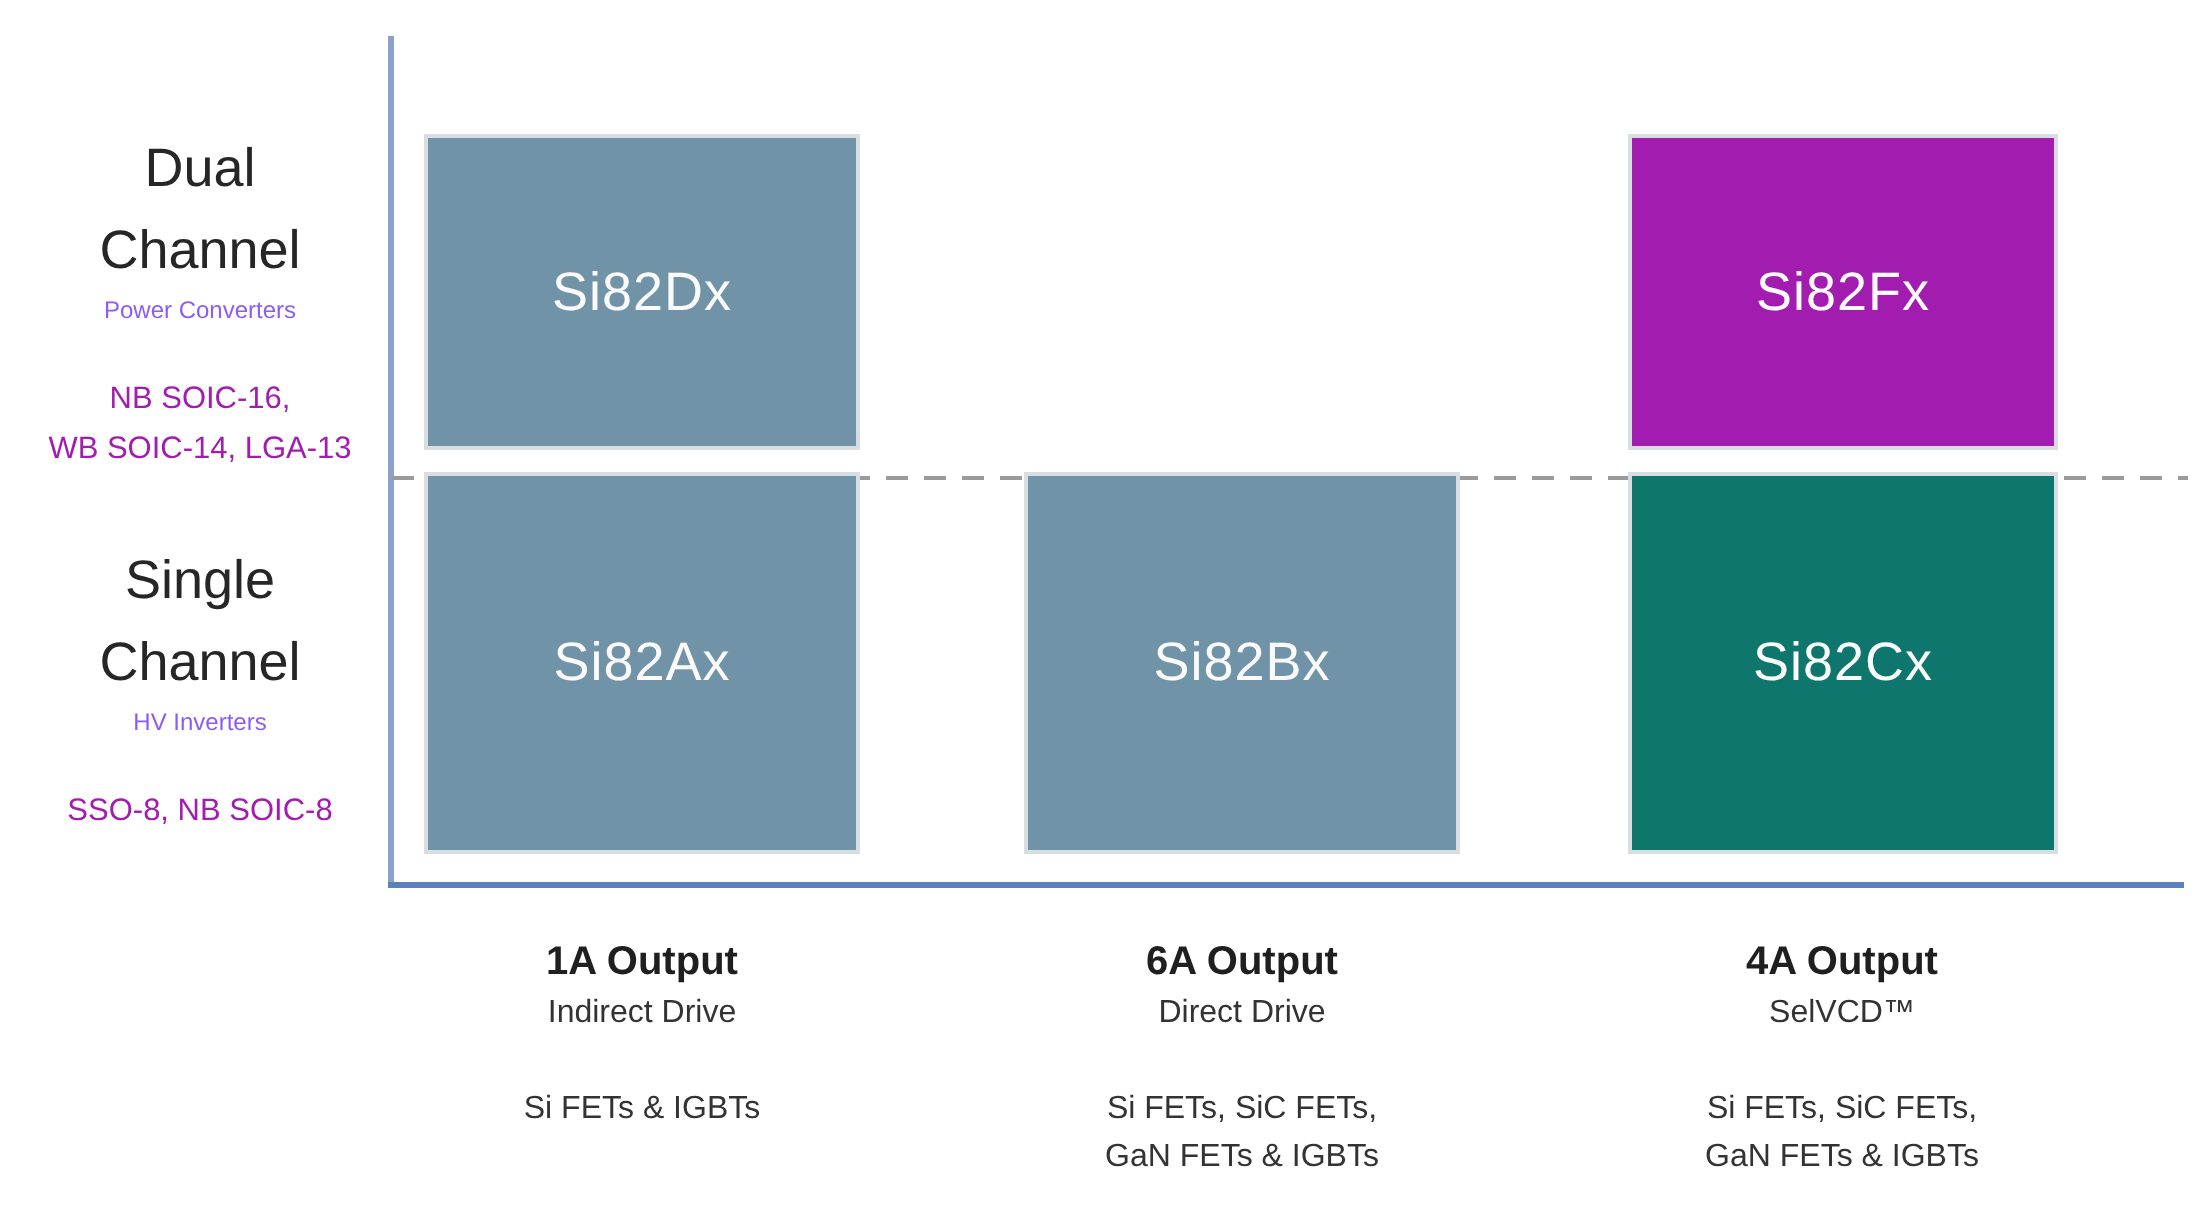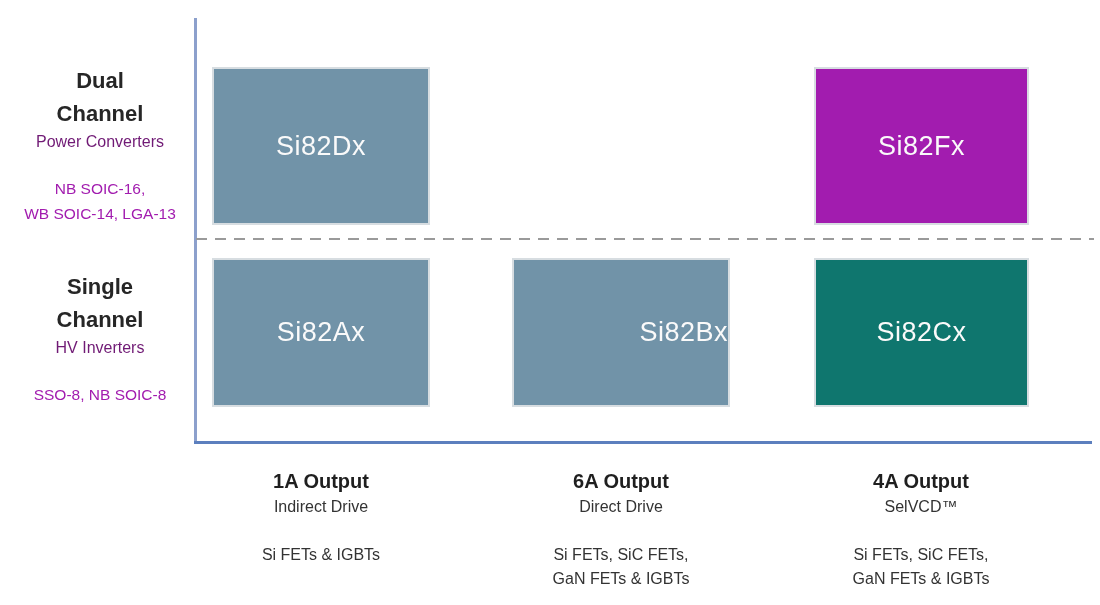--- a/index.html
+++ b/index.html
@@ -36,30 +36,30 @@
   }
 
   
   .row-label {
     position: absolute;
     left: 5px; width: 190px;
     text-align: center;
     color: #2e2e2e;
   }
   .row-label .rl-title {
-    font-size: 22px;
-    font-weight: bold;
+    font-size: 27px;
+    font-weight: normal;
     line-height: 1.5;
     white-space: pre-line;
     color: #262626;
   }
   .row-label .rl-subtitle {
-    font-size: 16px;
+    font-size: 12px;
     margin-top: 3px;
-    color: #701a75;
+    color: #8b5cf6;
   }
   .row-label .rl-packages {
     font-size: 15.5px;
     line-height: 1.6;
     margin-top: 26px;
     white-space: pre-line;
     color: #a21caf;
   }
   .row-label-dual { top: 64px; }
   .row-label-single { top: 270px; }
@@ -71,21 +71,21 @@
     align-items: center;
     justify-content: center;
     border: 2px solid #d7dde1;
   }
   .product-box .box-label {
     color: #fafafa;
     font-size: 27px;
     letter-spacing: 0.5px;
   }
   .r1 { top: 67px; height: 158px; }
-  .r2 { top: 258px; height: 149px; }
+  .r2 { top: 236px; height: 191px; }
   .c1 { left: 212px; width: 218px; }
   .c2 { left: 512px; width: 218px; }
   .c3 { left: 814px; width: 215px; }
 
   
   .col-label {
     position: absolute;
     top: 470px;
     width: 260px;
     text-align: center;
@@ -138,21 +138,21 @@
   <div class="product-box r1 c1" style="background-color: rgb(113, 147, 168);">
     <span class="box-label">Si82Dx</span>
   </div>
   <div class="product-box r1 c3" style="background-color: #a21caf;">
     <span class="box-label">Si82Fx</span>
   </div>
 
   <div class="product-box r2 c1" style="background-color: rgb(113, 147, 168);">
     <span class="box-label">Si82Ax</span>
   </div>
-  <div class="product-box r2 c2" style="background-color: rgb(113, 147, 168); justify-content: flex-end;">
+  <div class="product-box r2 c2" style="background-color: rgb(113, 147, 168);">
     <span class="box-label">Si82Bx</span>
   </div>
   <div class="product-box r2 c3" style="background-color: #0f766e;">
     <span class="box-label">Si82Cx</span>
   </div>
 
   <div class="col-label col-label-1">
     <div class="cl-title">1A Output</div>
     <div class="cl-subtitle">Indirect Drive</div>
     <div class="cl-devices">Si FETs &amp; IGBTs</div>

